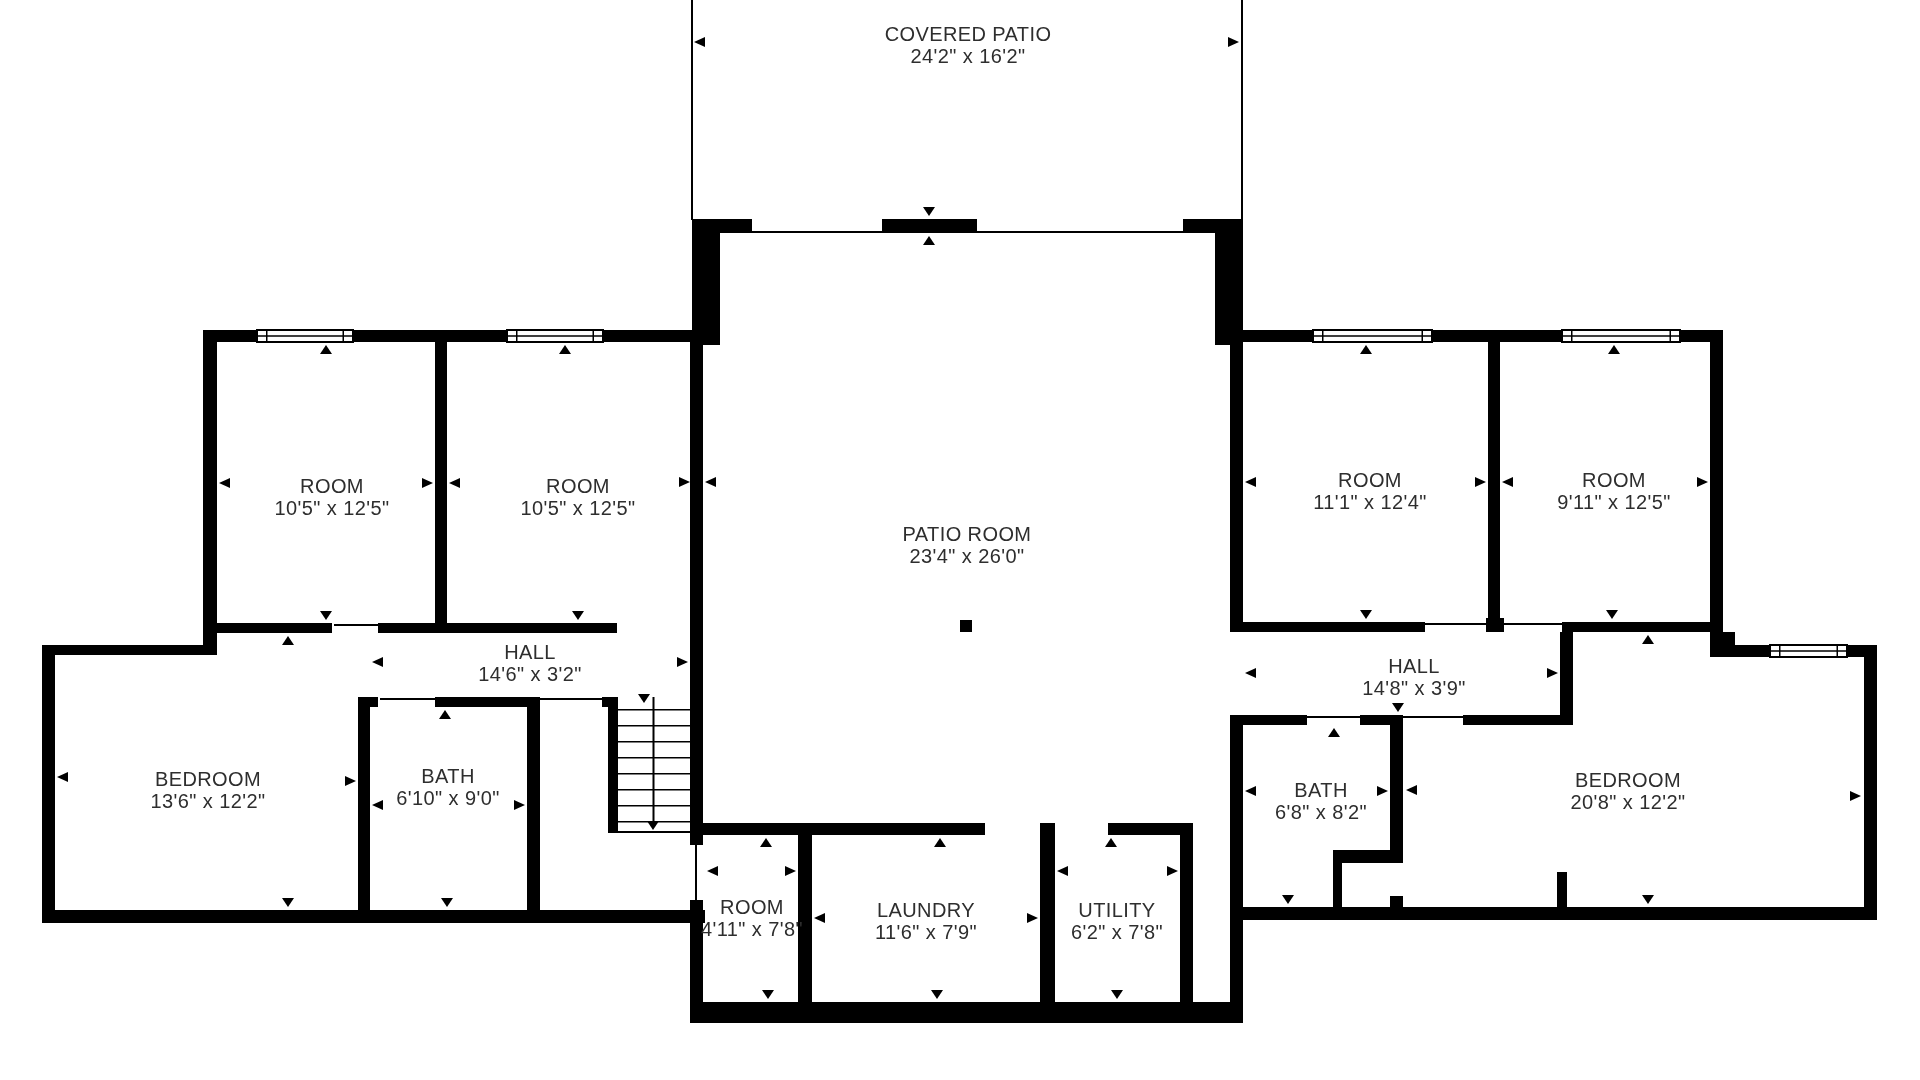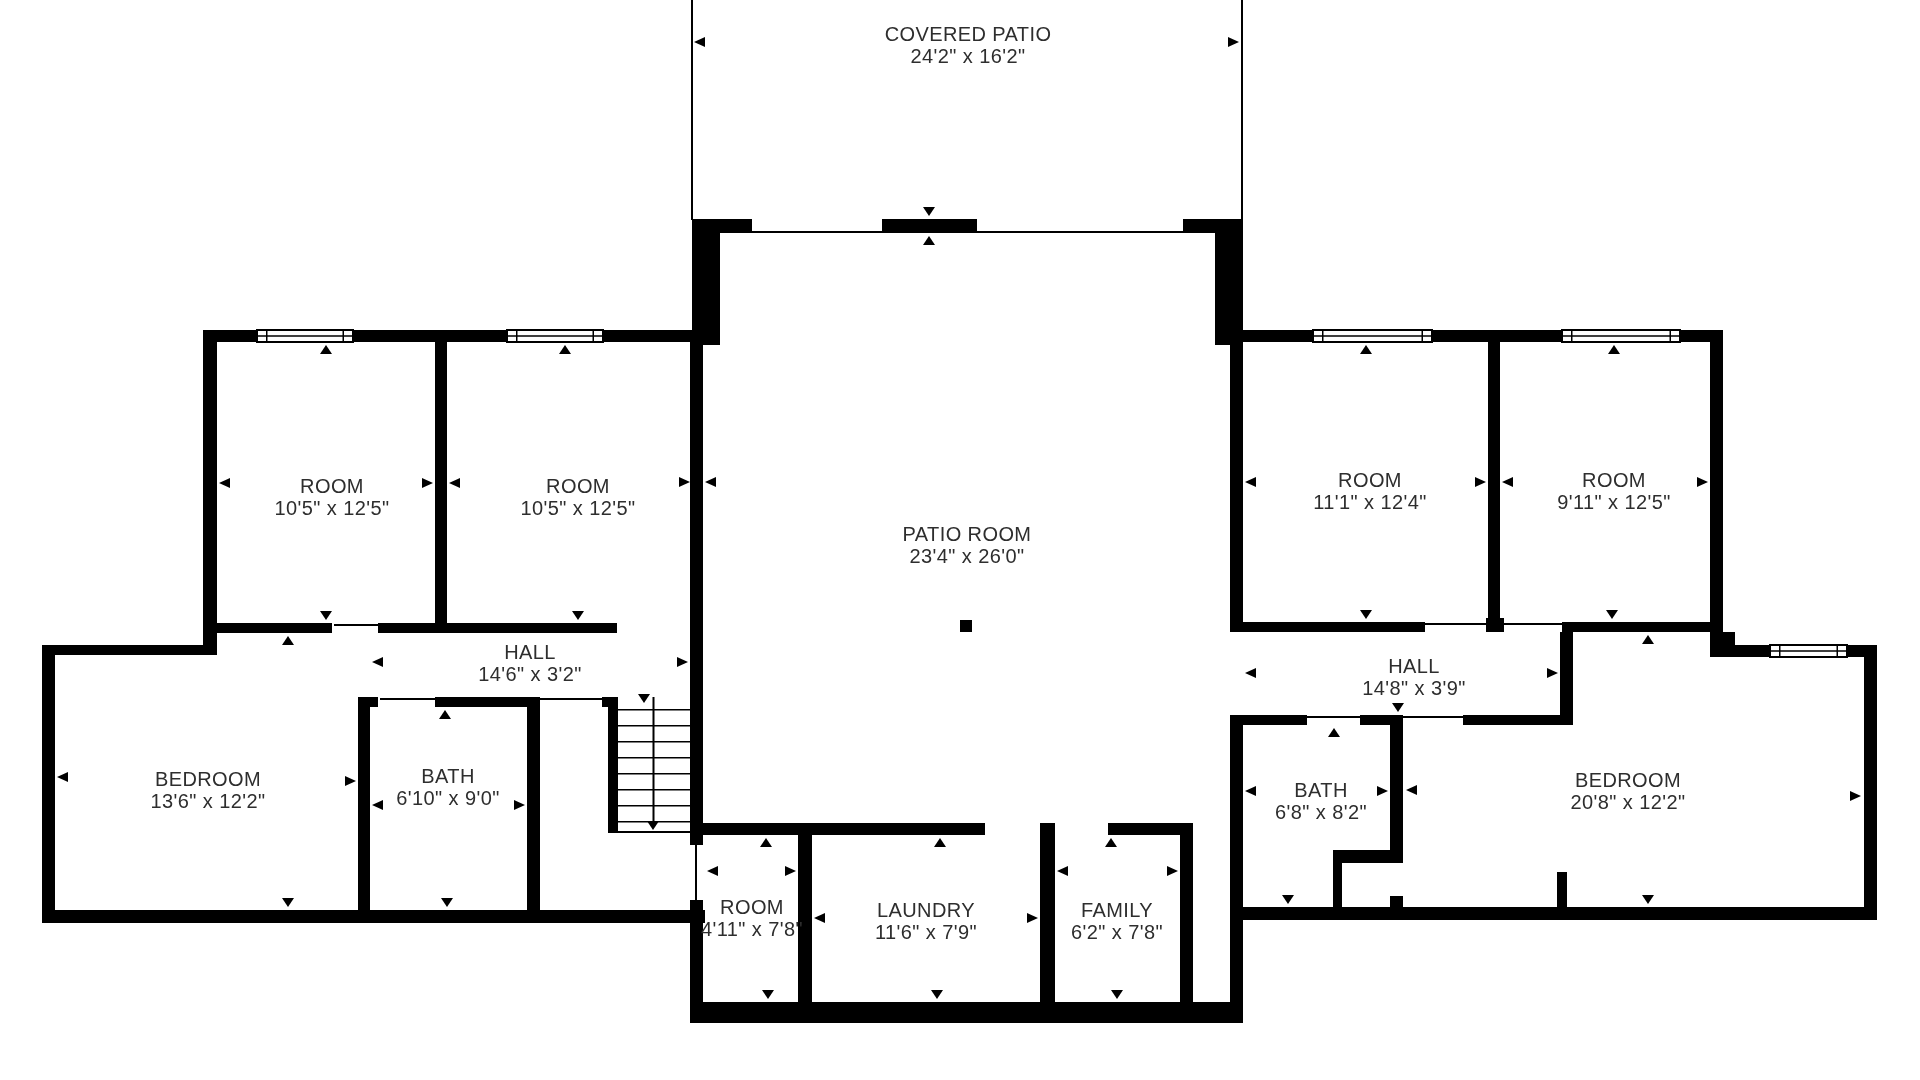--- a/index.html
+++ b/index.html
@@ -242,17 +242,17 @@
       </div>
       <div class="room-label" style="left: 752px; top: 918px;">
         <span class="rname">ROOM</span>
         <span class="rdims">4'11" x 7'8"</span>
       </div>
       <div class="room-label" style="left: 926px; top: 921px;">
         <span class="rname">LAUNDRY</span>
         <span class="rdims">11'6" x 7'9"</span>
       </div>
       <div class="room-label" style="left: 1117px; top: 921px;">
-        <span class="rname">FAMILY</span>
+        <span class="rname">UTILITY</span>
         <span class="rdims">6'2" x 7'8"</span>
       </div>
     </div>
 </div>
 
 </body></html>

